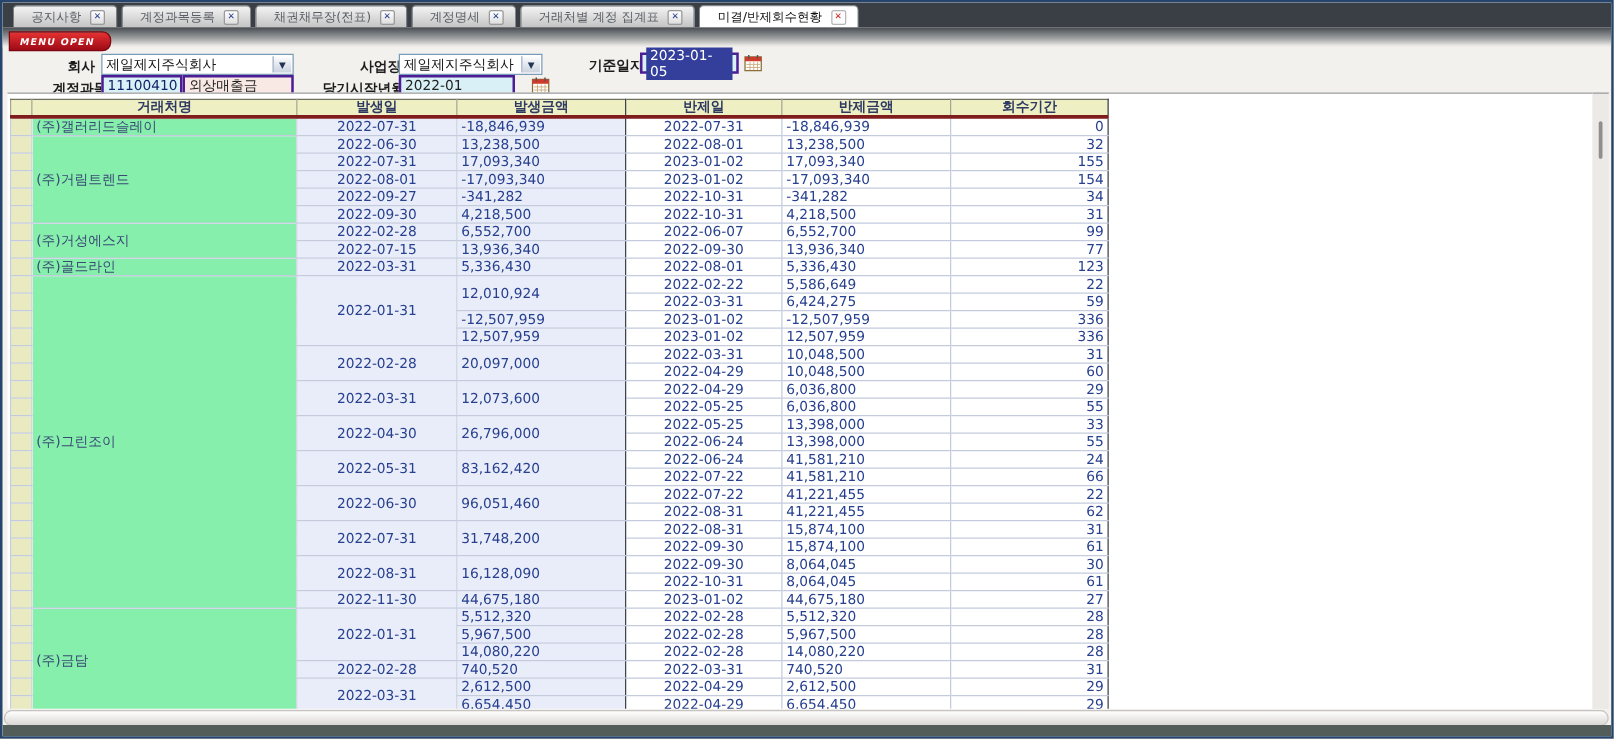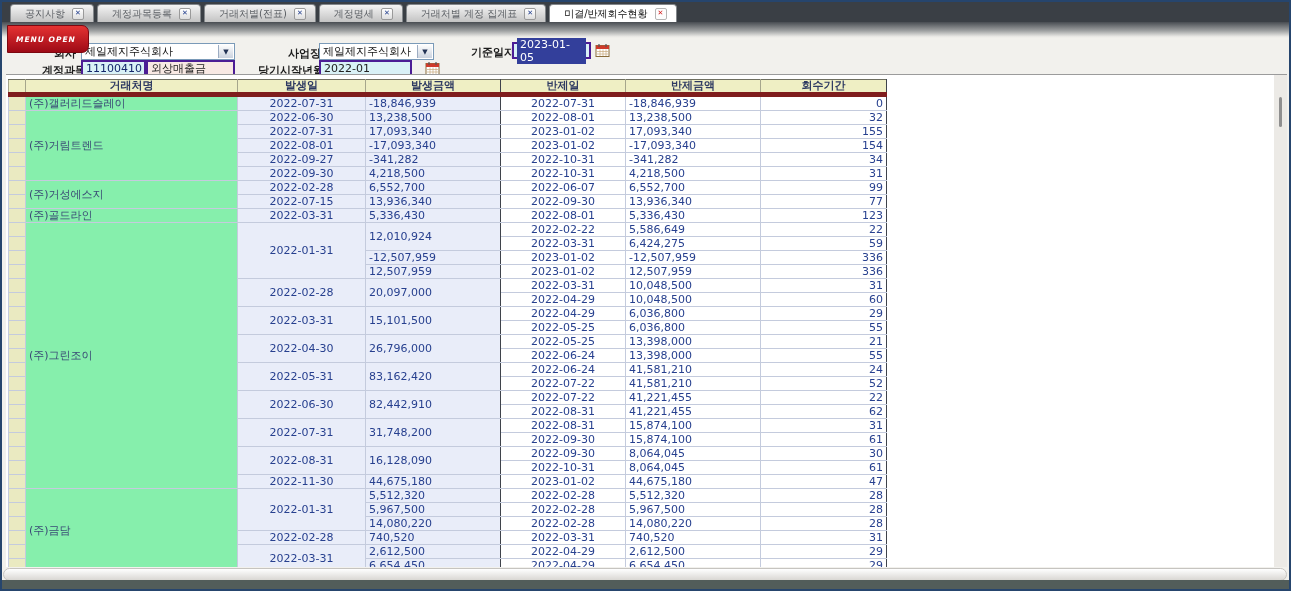--- a/index.html
+++ b/index.html
@@ -16,21 +16,21 @@
     background:linear-gradient(#F4F4F4,#C3C3C3);border:1px solid #83878B;border-bottom:none;
     border-radius:4px 4px 0 0;font-size:10px;color:#5A5E63;cursor:default;white-space:nowrap;}
   .tab.active{background:#FFFFFF;color:#101010;}
   .tab-close{width:12px;height:12px;border:1px solid #9A9A9A;border-radius:2px;
     background:linear-gradient(#FFFFFF,#DEDEDE);display:flex;align-items:center;justify-content:center;
     font-size:7px;line-height:1;color:#24408E;}
   .tab.active .tab-close{color:#D42222;border-color:#B5B5B5;background:#FDFDFD;font-weight:bold;}
   .tabshade{position:absolute;left:0;top:20px;width:100%;height:16px;
     background:linear-gradient(#484D52,#9FA1A2 55%,#E8E7E4 90%,#F2F1ED);}
   
-  .menu-open{position:absolute;left:5px;top:23px;height:28px;padding:0 12px 0 8px;
+  .menu-open{position:absolute;left:5px;top:23px;height:16px;padding:0 12px 0 8px;
     background:linear-gradient(#E53232,#9E0A16);border-radius:0 7px 7px 0;border:1px solid #7C0710;
     color:#FFF;font-size:7.5px;font-weight:bold;font-style:italic;letter-spacing:1px;
     display:flex;align-items:center;z-index:5;}
   
   .flabel{position:absolute;font-size:11px;font-weight:700;color:#1C1C1C;white-space:nowrap;}
   .field{position:absolute;border:2px solid #4c1d95;background:#D9F1F6;font-size:11px;color:#13266B;
     display:flex;align-items:center;padding:0 3px;}
   .field.pink{background:#F8E9E4;color:#222;}
   .field.center{color:#222;}
   .selectbox{position:absolute;border:1px solid #7A9AB8;background:#FFF;font-size:11px;color:#111;
@@ -56,38 +56,38 @@
   table.grid td{height:14px;padding:0 3px;border:1px solid #C4CBDD;overflow:hidden;white-space:nowrap;line-height:13px;}
   td.rh{background:#EAEAC1;border-color:#AFAF8D;padding:0;}
   td.gname{background:#86efac;color:#394A75;text-align:left;vertical-align:middle;}
   td.lav{background:#E9EDF9;color:#27408F;}
   td.white{background:#FFF;color:#27408F;border-color:#CFCFD6;}
   td.date{text-align:center;}
   td.amt{text-align:left;}
   td.days{text-align:right;}
   .dark-right{border-right:1px solid #3F434B !important;}
   thead th.dark-right{border-right:1px solid #3F434B;}
-  table.grid thead tr{border-bottom:5px solid #7f1d1d;}
+  table.grid thead tr{border-bottom:3px solid #7f1d1d;}
 </style>
 </head>
 <body>
 
 <div id="win">
 
   <div class="tabbar">
       <div class="tab">
         <span>공지사항</span>
         <span class="tab-close">✕</span>
       </div>
       <div class="tab">
         <span>계정과목등록</span>
         <span class="tab-close">✕</span>
       </div>
       <div class="tab">
-        <span>거래처별(전표)</span>
+        <span>채권채무장(전표)</span>
         <span class="tab-close">✕</span>
       </div>
       <div class="tab">
         <span>계정명세</span>
         <span class="tab-close">✕</span>
       </div>
       <div class="tab">
         <span>거래처별 계정 집계표</span>
         <span class="tab-close">✕</span>
       </div>
@@ -298,63 +298,63 @@
           </tr>
           <tr>
             <td class="rh"></td>
             <td class="white date">2022-04-29</td>
             <td class="white amt">10,048,500</td>
             <td class="white days dark-right">60</td>
           </tr>
           <tr>
             <td class="rh"></td>
             <td class="lav date" rowspan="2">2022-03-31</td>
-            <td class="lav amt dark-right" rowspan="2">15,101,500</td>
+            <td class="lav amt dark-right" rowspan="2">12,073,600</td>
             <td class="white date">2022-04-29</td>
             <td class="white amt">6,036,800</td>
             <td class="white days dark-right">29</td>
           </tr>
           <tr>
             <td class="rh"></td>
             <td class="white date">2022-05-25</td>
             <td class="white amt">6,036,800</td>
             <td class="white days dark-right">55</td>
           </tr>
           <tr>
             <td class="rh"></td>
             <td class="lav date" rowspan="2">2022-04-30</td>
             <td class="lav amt dark-right" rowspan="2">26,796,000</td>
             <td class="white date">2022-05-25</td>
             <td class="white amt">13,398,000</td>
-            <td class="white days dark-right">21</td>
+            <td class="white days dark-right">33</td>
           </tr>
           <tr>
             <td class="rh"></td>
             <td class="white date">2022-06-24</td>
             <td class="white amt">13,398,000</td>
             <td class="white days dark-right">55</td>
           </tr>
           <tr>
             <td class="rh"></td>
             <td class="lav date" rowspan="2">2022-05-31</td>
             <td class="lav amt dark-right" rowspan="2">83,162,420</td>
             <td class="white date">2022-06-24</td>
             <td class="white amt">41,581,210</td>
             <td class="white days dark-right">24</td>
           </tr>
           <tr>
             <td class="rh"></td>
             <td class="white date">2022-07-22</td>
             <td class="white amt">41,581,210</td>
-            <td class="white days dark-right">52</td>
+            <td class="white days dark-right">66</td>
           </tr>
           <tr>
             <td class="rh"></td>
             <td class="lav date" rowspan="2">2022-06-30</td>
-            <td class="lav amt dark-right" rowspan="2">82,442,910</td>
+            <td class="lav amt dark-right" rowspan="2">96,051,460</td>
             <td class="white date">2022-07-22</td>
             <td class="white amt">41,221,455</td>
             <td class="white days dark-right">22</td>
           </tr>
           <tr>
             <td class="rh"></td>
             <td class="white date">2022-08-31</td>
             <td class="white amt">41,221,455</td>
             <td class="white days dark-right">62</td>
           </tr>
@@ -385,21 +385,21 @@
             <td class="white date">2022-10-31</td>
             <td class="white amt">8,064,045</td>
             <td class="white days dark-right">61</td>
           </tr>
           <tr>
             <td class="rh"></td>
             <td class="lav date">2022-11-30</td>
             <td class="lav amt dark-right">44,675,180</td>
             <td class="white date">2023-01-02</td>
             <td class="white amt">44,675,180</td>
-            <td class="white days dark-right">47</td>
+            <td class="white days dark-right">27</td>
           </tr>
           <tr>
             <td class="rh"></td>
             <td class="gname" rowspan="6">(주)금담</td>
             <td class="lav date" rowspan="3">2022-01-31</td>
             <td class="lav amt dark-right">5,512,320</td>
             <td class="white date">2022-02-28</td>
             <td class="white amt">5,512,320</td>
             <td class="white days dark-right">28</td>
           </tr>

